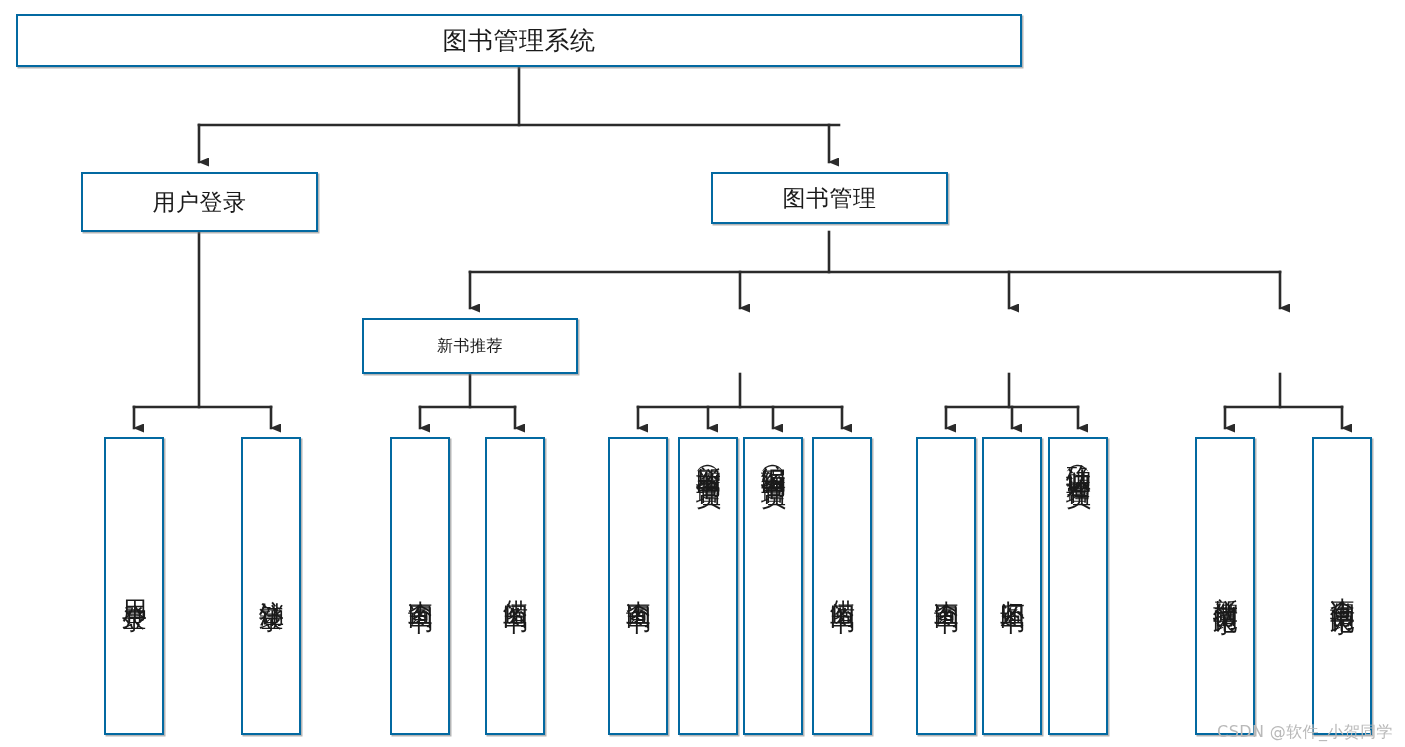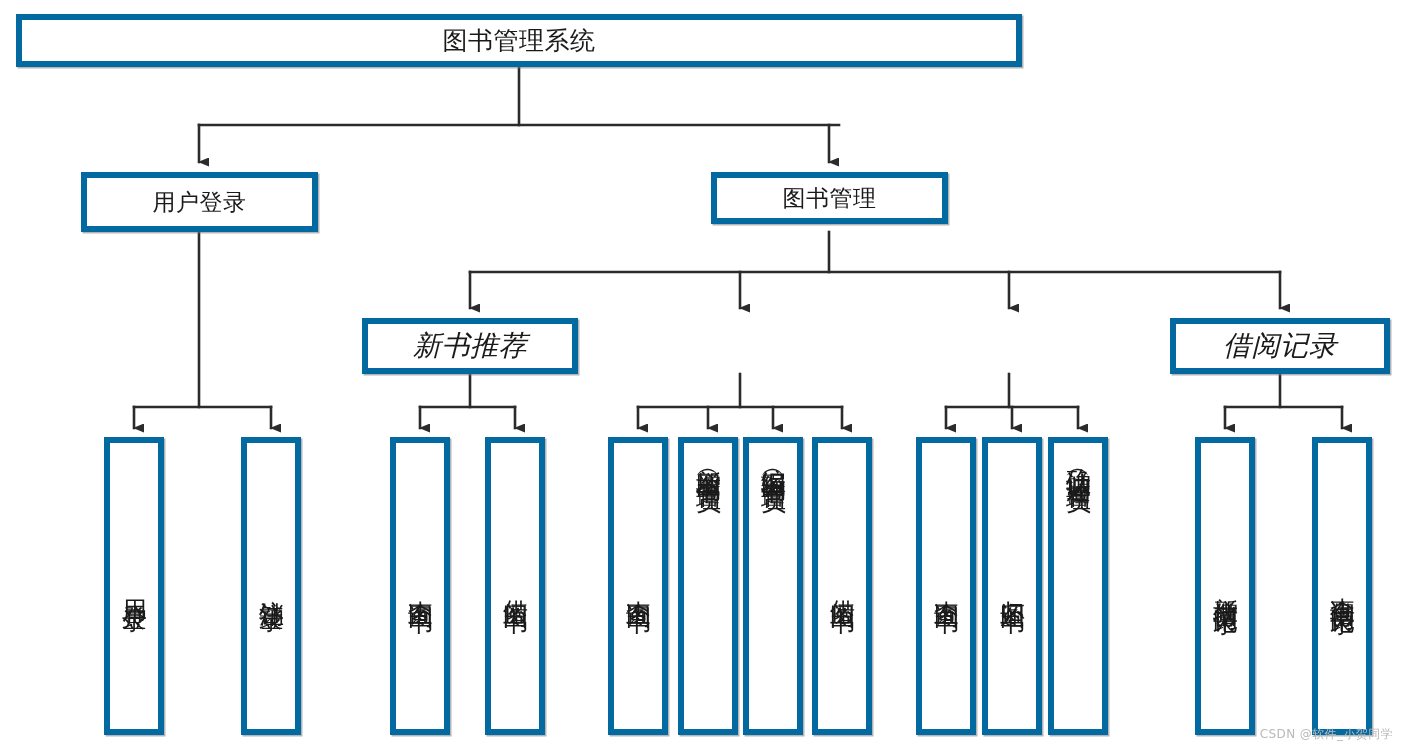--- a/index.html
+++ b/index.html
@@ -21,60 +21,60 @@
     position: absolute;
     left: 0;
     top: 0;
     width: 1405px;
     height: 747px;
     pointer-events: none;
   }
   .node {
     position: absolute;
     box-sizing: border-box;
-    border: 6px solid #0369a1;
+    border: 2px solid #0369a1;
     background: #ffffff;
     display: flex;
     align-items: center;
     justify-content: center;
     color: #1a1a1a;
     box-shadow: 1.5px 1.5px 0 rgba(120,120,120,0.55);
   }
   .node .lbl {
     display: block;
     line-height: 1.08;
     letter-spacing: 0.5px;
     white-space: nowrap;
   }
   
   .lvl0 { font-size: 25px; }
   
   .lvl1 { font-size: 23px; }
   
-  .lvl2 { font-size: 28px; font-style: italic; }
+  .lvl2 { font-size: 16px; }
   
   .leaf .lbl {
     writing-mode: vertical-rl;
     text-orientation: upright;
     font-size: 25px;
     line-height: 1.12;
     letter-spacing: 3px;
     white-space: normal;
   }
   .leaf {
     align-items: flex-start;
     justify-content: center;
     padding-top: 6px;
   }
   .leaf.mid { align-items: center; padding-top: 0; }
   .watermark {
     position: absolute;
     right: 12px;
     bottom: 4px;
-    font-size: 12px;
+    font-size: 16px;
     color: #b9b9b9;
     font-family: "DejaVu Sans", "Liberation Sans", sans-serif;
     white-space: nowrap;
     letter-spacing: 0.4px;
   }
 </style>
 </head>
 <body>
 
 <div id="canvas">
@@ -136,23 +136,20 @@
   <div class="node lvl1" id="n-l1-0" style="left: 81px; top: 172px; width: 237px; height: 60px;">
     <span class="lbl">用户登录</span>
   </div>
   <div class="node lvl1" id="n-l1-1" style="left: 711px; top: 172px; width: 237px; height: 52px;">
     <span class="lbl">图书管理</span>
   </div>
 
   <div class="node lvl2" id="n-l2-0" style="left: 362px; top: 318px; width: 216px; height: 56px;">
     <span class="lbl">新书推荐</span>
   </div>
-  <div class="node lvl2" id="n-l2-3" style="left: 1170px; top: 318px; width: 220px; height: 56px;">
-    <span class="lbl">借阅记录</span>
-  </div>
 
   <div class="node leaf mid" id="n-lf-0" style="left: 104px; top: 437px; width: 60px; height: 298px;">
     <span class="lbl">用户登录</span>
   </div>
   <div class="node leaf mid" id="n-lf-1" style="left: 241px; top: 437px; width: 60px; height: 298px;">
     <span class="lbl">注销登录</span>
   </div>
   <div class="node leaf mid" id="n-lf-2" style="left: 390px; top: 437px; width: 60px; height: 298px;">
     <span class="lbl">查询图书</span>
   </div>

